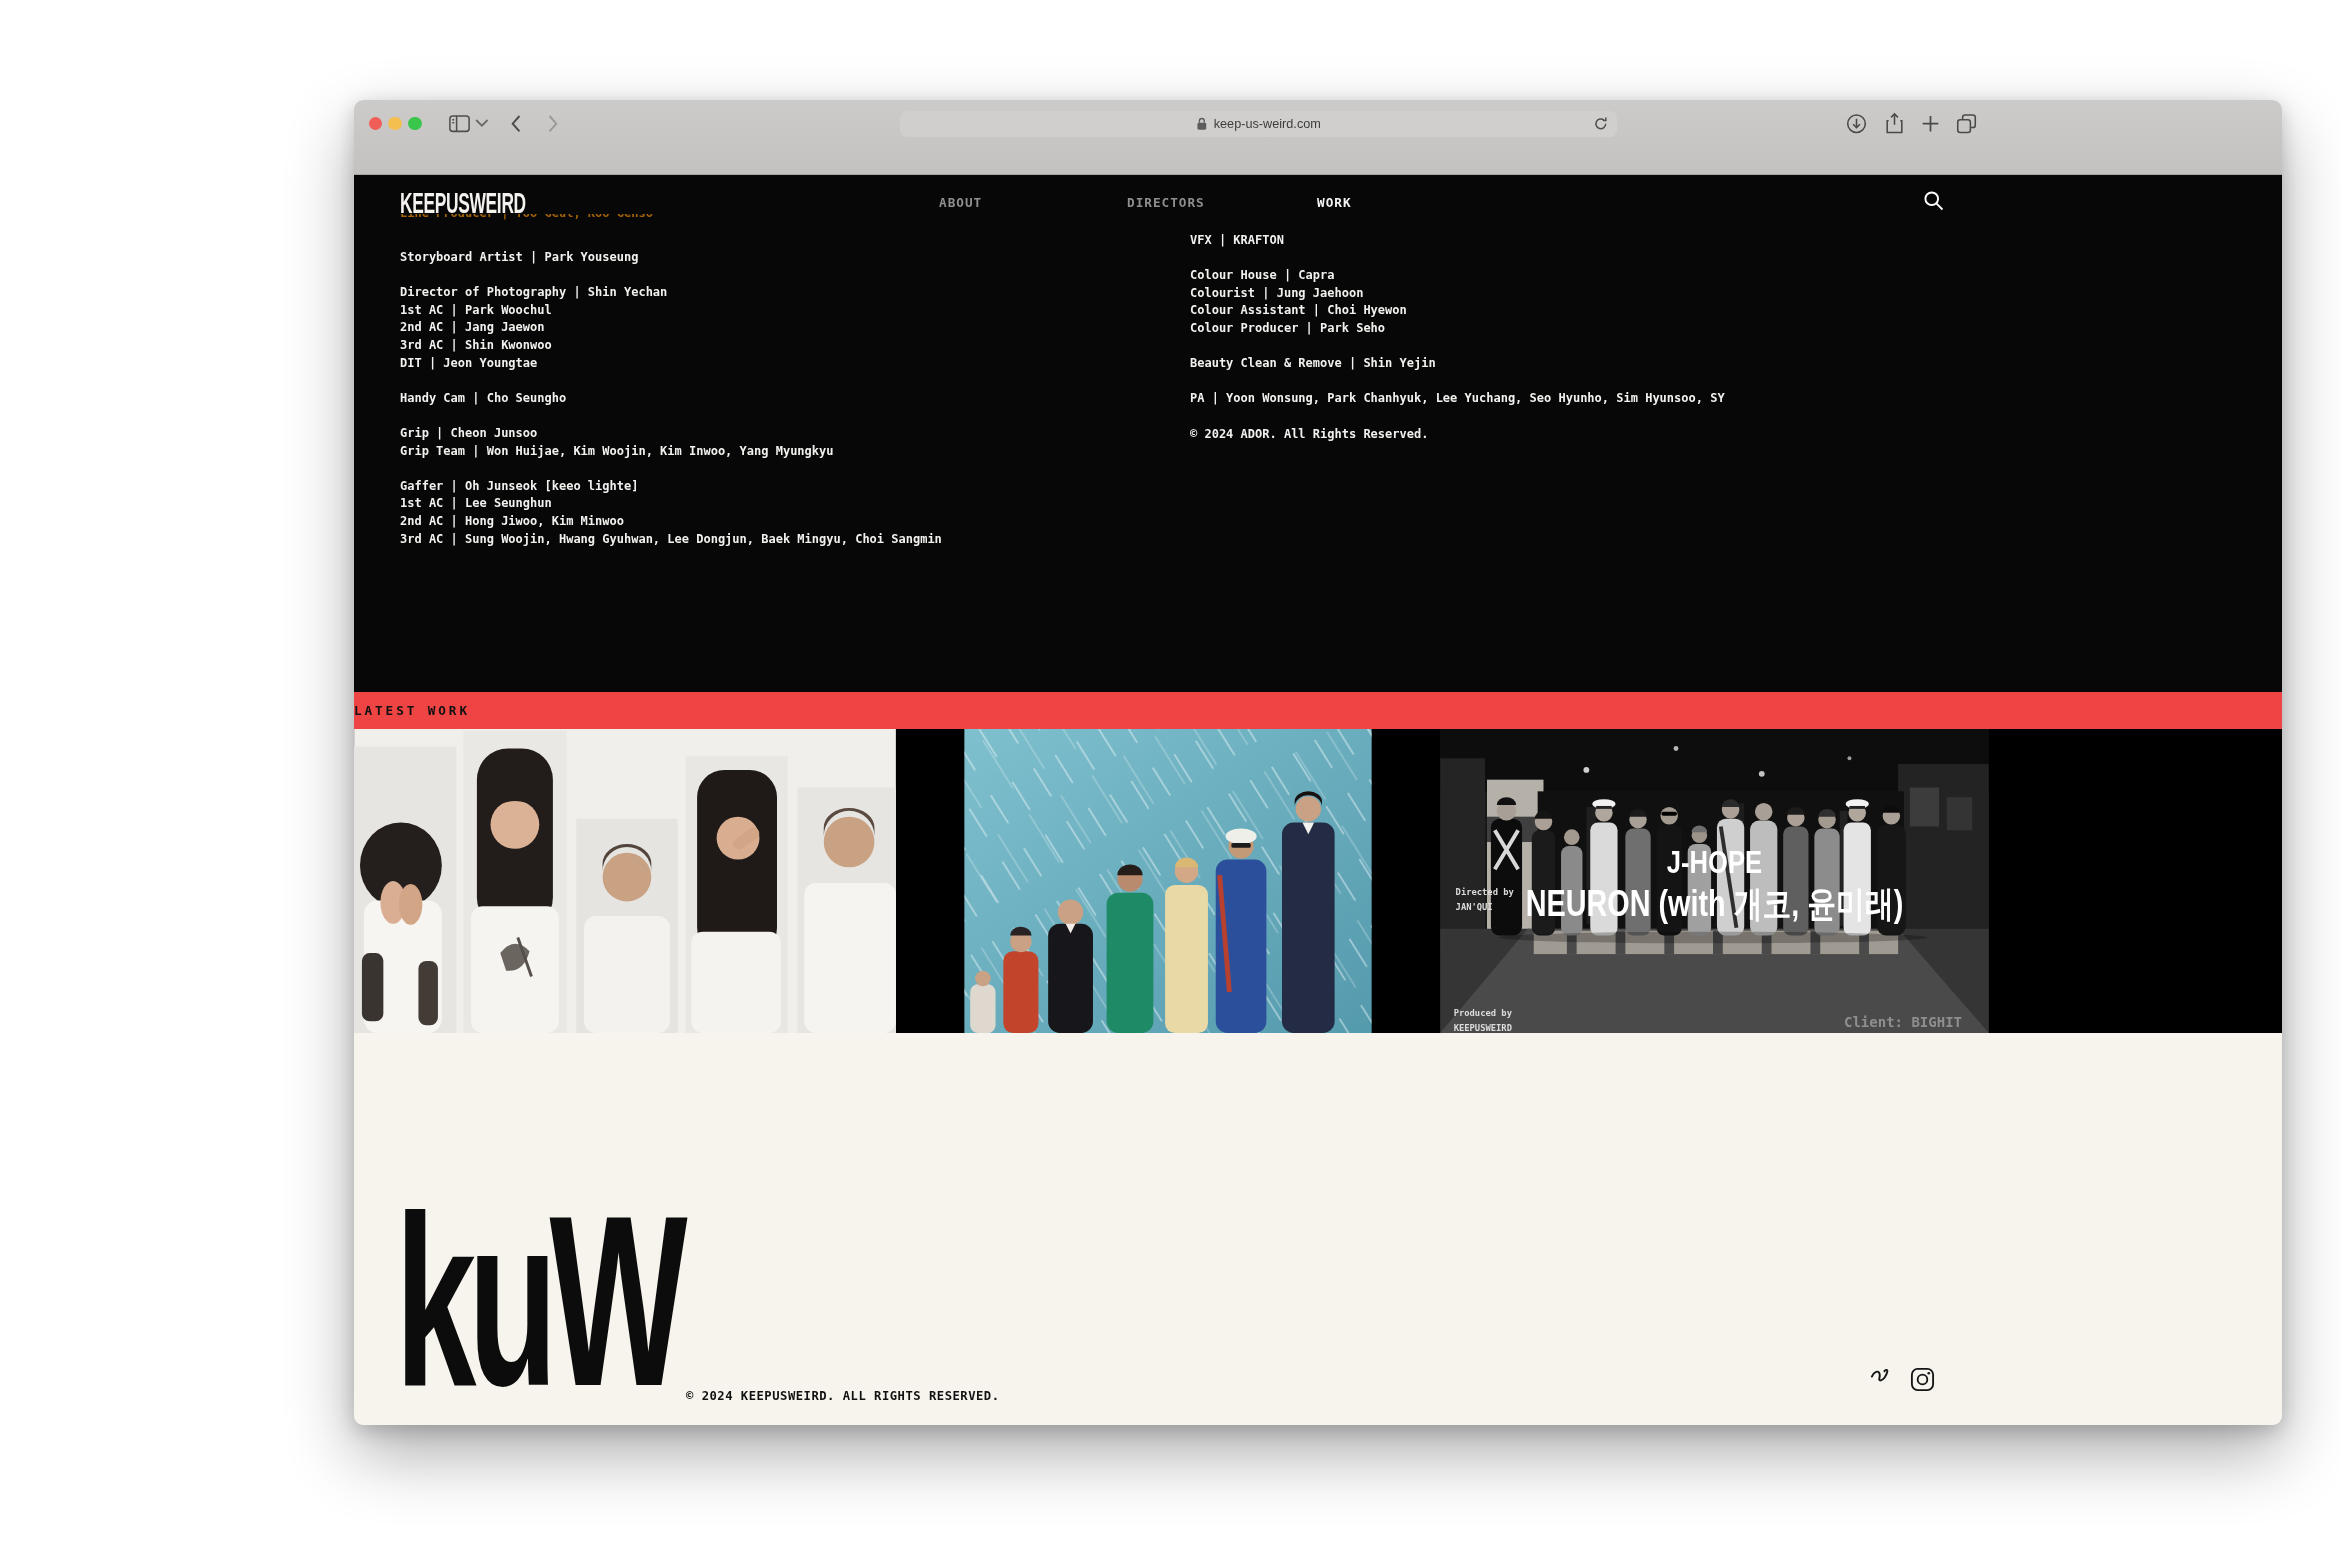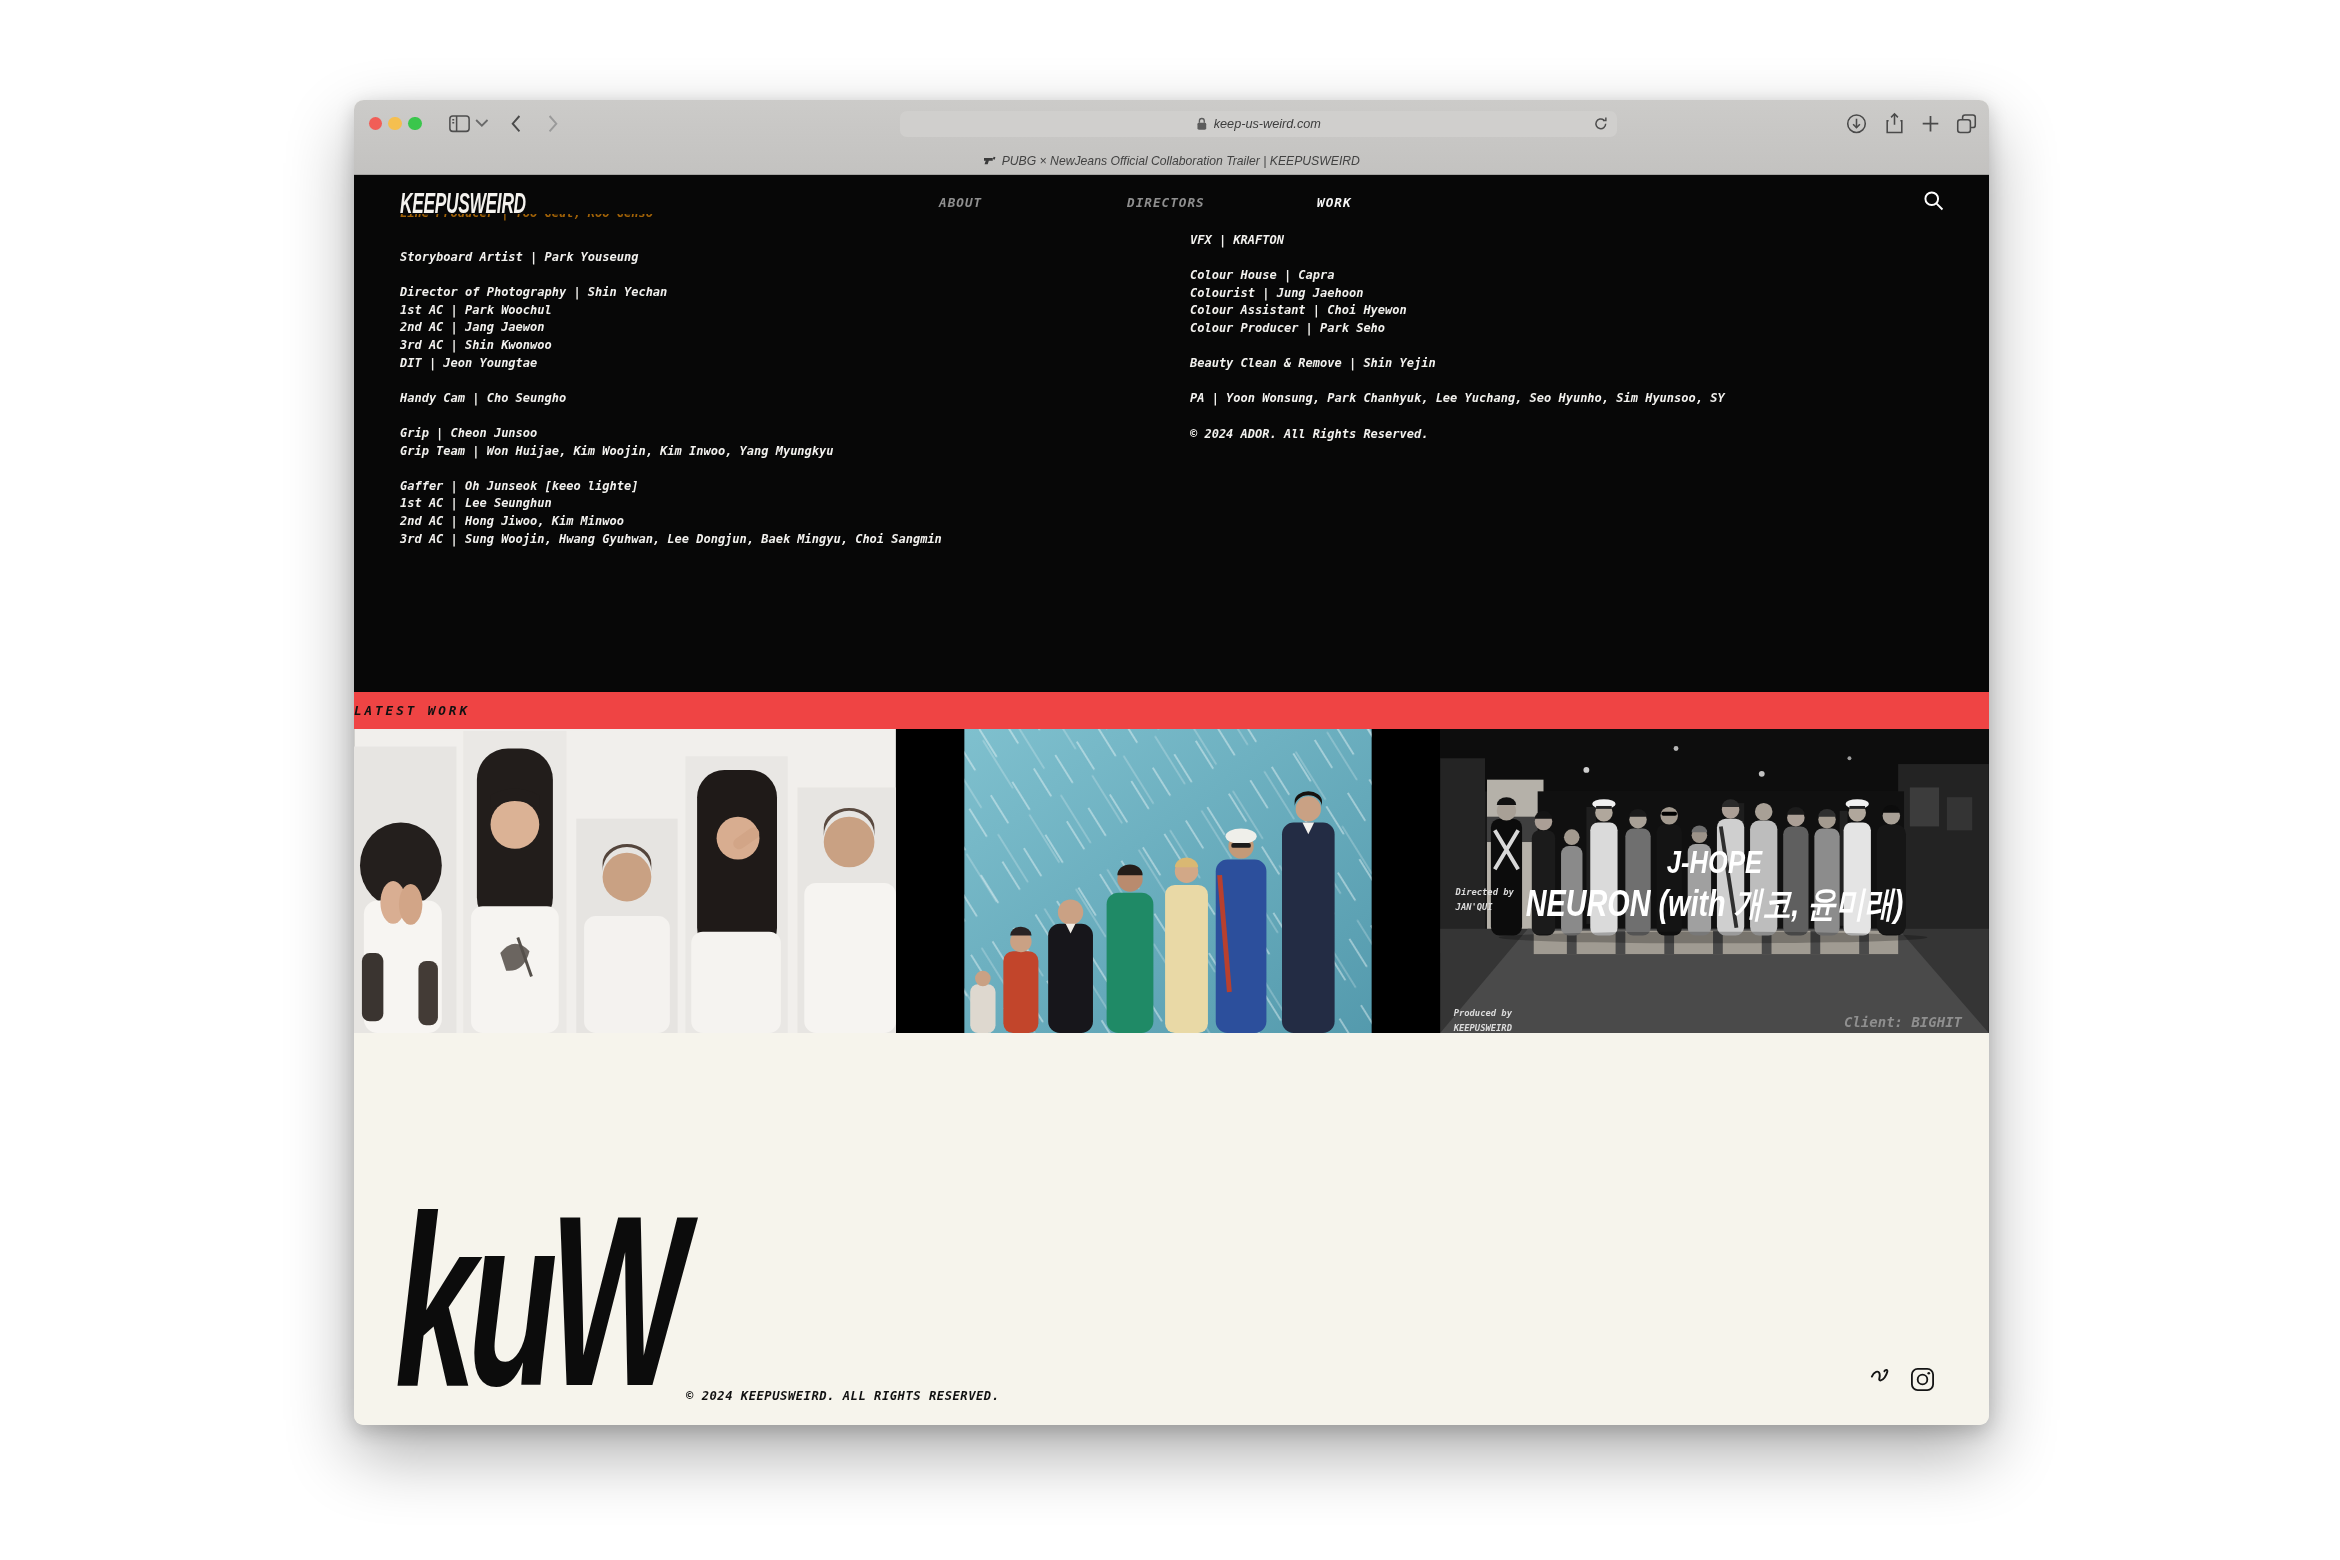--- a/index.html
+++ b/index.html
@@ -1,22 +1,22 @@
 <!DOCTYPE html>
 <html><head>
 <meta charset="utf-8">
 <style>
   * { margin:0; padding:0; box-sizing:border-box; }
   body { font-family:"Liberation Sans", sans-serif; background:#ffffff; }
   .canvas { position:relative; width:2341px; height:1560px; background:#ffffff; overflow:hidden; }
 
   
-  .window { position:absolute; left:354px; top:100px; width:1635px; height:1325px;
+  .window { position:absolute; left:354px; top:100px; width:1928px; height:1325px;
     border-radius:9.8px; overflow:hidden; background:#f6f4ec;
-    box-shadow:0 29px 68px rgba(0,0,0,.32), 0 5.9px 19.5px rgba(0,0,0,.18);font-style:italic; }
+    box-shadow:0 29px 68px rgba(0,0,0,.32), 0 5.9px 19.5px rgba(0,0,0,.18); }
 
   .chrome { position:absolute; left:0; top:0; right:0; height:75px;
     background:linear-gradient(#cccbc9,#c3c2c0); border-bottom:1px solid #a5a4a2; }
   .tl { position:absolute; top:16.6px; width:13.7px; height:13.7px; border-radius:50%; }
   .tl.red{ left:14.6px; background:#f15e57; } .tl.yel{ left:34px; background:#f5bf4f; } .tl.grn{ left:54px; background:#3ac64c; }
   .tbtn { position:absolute; top:11.7px; width:25px; height:23.4px; color:#4e4e4e; }
   .tbtn svg{ width:100%; height:100%; }
   .urlbar { position:absolute; left:546px; top:10.7px; width:717px; height:26px; border-radius:6.8px;
     background:#d0cfcd; display:flex; align-items:center; justify-content:center; gap:5.9px;
     color:#3d3d3d; font-size:12.7px; }
@@ -148,29 +148,20 @@
             <line x1="4" y1="12" x2="20" y2="12"></line>
         </svg>
       </span>
       <span class="tbtn" style="left:1600px;">
         <svg viewBox="0 0 24 24" fill="none" stroke="#4a4a4a" stroke-width="1.6">
           <rect x="8" y="3" width="13" height="13" rx="2.5"></rect>
             <rect x="3" y="8" width="13" height="13" rx="2.5" fill="#c7c6c4"></rect>
         </svg>
       </span>
 
-      <div class="tabbar">
-        <span style="width:12.7px;height:11.7px;display:inline-block;">
-          <svg viewBox="0 0 13 12">
-              <path d="M1,3 h9 v3 h-4 l-1.2,3.5 h-3.2 l1.2,-3.5 h-1.8 z" fill="#3b3b3b"></path>
-              <rect x="10.5" y="2" width="2" height="2.5" fill="#3b3b3b" transform="rotate(20 11.5 3)"></rect>
-            </svg>
-        </span>
-        <span>PUBG × NewJeans Official Collaboration Trailer | KEEPUSWEIRD</span>
-      </div>
     </div>
 
     <div class="site">
       <div class="black-top"></div>
 
       <div class="site-header">
         <div class="logo">KEEPUSWEIRD</div>
         <div class="nav-item nav-about">ABOUT</div>
         <div class="nav-item nav-directors">DIRECTORS</div>
         <div class="nav-item active nav-work">WORK</div>

